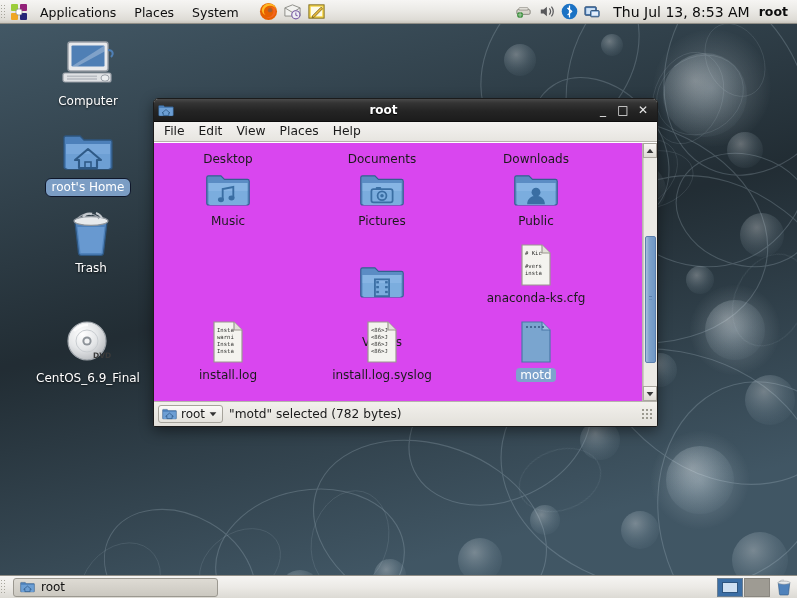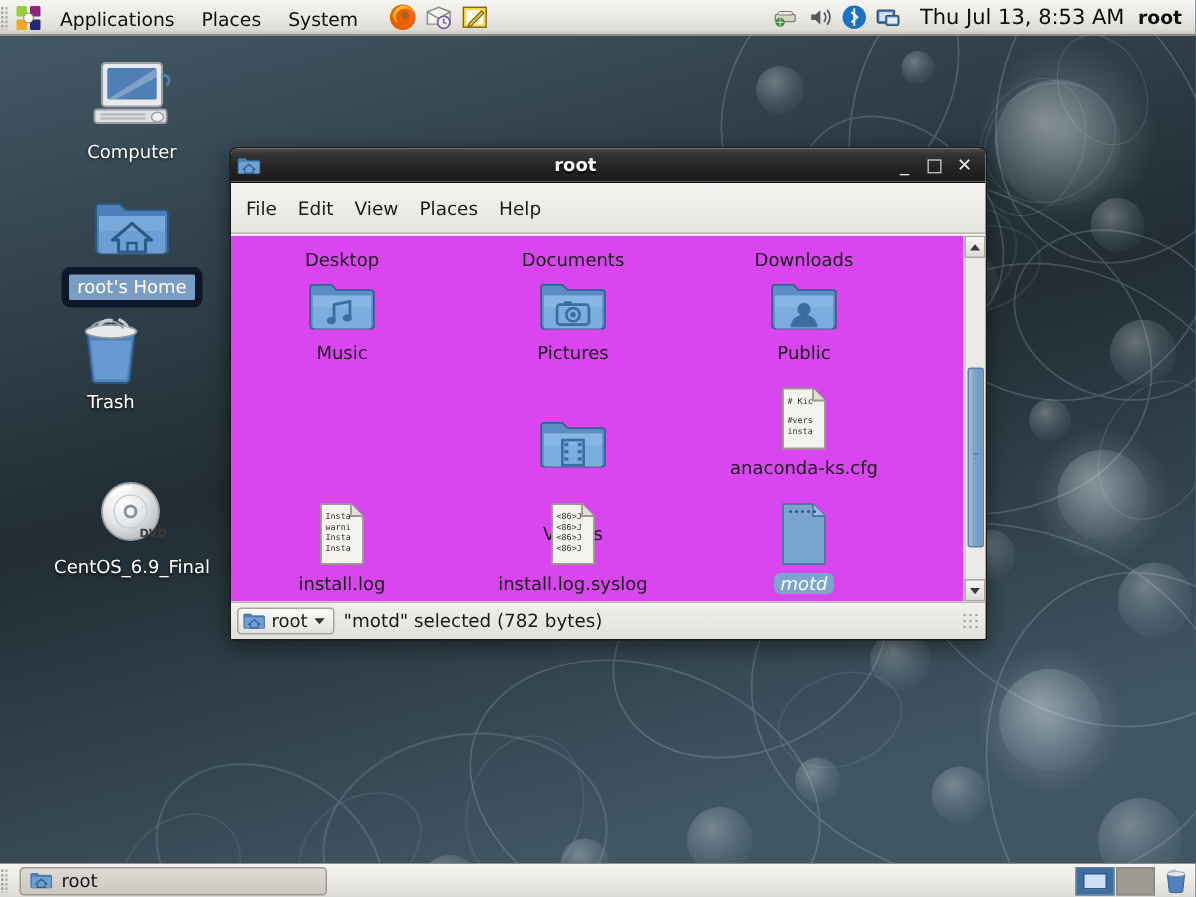--- a/index.html
+++ b/index.html
@@ -48,21 +48,21 @@
   }
   .desk-icon .glyph { height: 50px; display: flex; align-items: flex-end; justify-content: center; }
   .desk-icon .lbl {
     margin-top: 3px; font-size: 12px; color: #ffffff; line-height: 15px;
     padding: 1px 6px; border-radius: 6px;
     text-shadow: 0 1px 2px rgba(0,0,0,.75);
     white-space: nowrap;
   }
   .desk-icon.selected .lbl {
     background: #7b9dc4; text-shadow: none; color: #fff;
-    border: 5px solid #0f172a;
+    border: 1px solid #0f172a;
   }
 
   
   #filewin {
     position: absolute; left: 153px; top: 98px; width: 505px; height: 329px;
     z-index: 30;
     border: 1px solid #1b1b1b;
     border-radius: 5px 5px 2px 2px;
     box-shadow: 0 4px 14px rgba(0,0,0,.45);
     background: #d9d7d1;
@@ -77,42 +77,42 @@
   }
   #title-text {
     flex: 1; text-align: center; color: #ffffff; font-size: 12px;
     font-weight: bold; text-shadow: 0 1px 1px #000;
   }
   .winbtn {
     width: 20px; height: 18px; display: flex; align-items: center; justify-content: center;
     color: #e8e8e8; font-size: 12px; line-height: 1;
   }
   #menubar {
-    height: 34px; flex: none; display: flex; align-items: center;
+    height: 20px; flex: none; display: flex; 
     background: linear-gradient(to bottom, #f4f3f1, #e7e5e0);
     border-bottom: 1px solid #b6b3ac; padding-left: 3px;
   }
   .menu-item { padding: 2px 7px; font-size: 12.3px; color: #1a1a1a; border-radius: 2px; }
   #viewarea {
     flex: 1; display: flex; background: #ffffff; position: relative; overflow: hidden;
     border-top: 1px solid #ffffff;
   }
   #icongrid {
     flex: 1; position: relative; overflow: hidden; background: #d946ef;
   }
   .fitem {
     position: absolute; width: 136px; text-align: center;
     display: flex; flex-direction: column; align-items: center;
   }
   .fitem .fglyph { height: 50px; display: flex; align-items: flex-end; justify-content: center; }
   .fitem .flbl {
     margin-top: 3px; font-size: 12px; color: #1b1b1b; line-height: 14px;
     padding: 0 4px; border-radius: 4px; white-space: nowrap;
   }
-  .fitem.selected .flbl { background: #7ea3cc; color: #ffffff; font-style: italic; }
+  .fitem.selected .flbl { background: #7ea3cc; color: #ffffff; }
   .fitem.clipped .flbl { color: #1b1b1b; }
 
   
   #vscroll {
     width: 15px; flex: none; background: #f1efeb;
     border-left: 1px solid #b9b6ae;
     display: flex; flex-direction: column; position: relative;
   }
   .sb-btn {
     height: 15px; flex: none;
@@ -351,21 +351,21 @@
       <path d="M2 9a2 2 0 0 1 2-2h14l4 4h26a2 2 0 0 1 2 2v25a2 2 0 0 1-2 2H4a2 2 0 0 1-2-2z" fill="#4d80ba" stroke="#2e567f" stroke-width="1.3"></path>
       <path d="M4 15h44v23a2 2 0 0 1-2 2H6a2 2 0 0 1-2-2z" fill="#6d9fd4"></path>
       <path d="M4 15h44v10H4z" fill="#7fadde" opacity=".7"></path>
       <path d="M26 20 13 31h4v8h18v-8h4z" fill="none" stroke="#2f5a87" stroke-width="2.1" stroke-linejoin="round"></path>
       <rect x="23" y="33" width="6" height="6" fill="none" stroke="#2f5a87" stroke-width="1.6"></rect>
     </svg>
   </span>
   <span class="lbl">root's Home</span>
 </div>
 
-<div class="desk-icon" style="left:19px; top:207px;">
+<div class="desk-icon" style="left:36px; top:207px;">
   <span class="glyph">
     <svg width="50" height="48" viewBox="0 0 50 48">
       <path d="M9 13h32l-3.5 31a2.6 2.6 0 0 1-2.6 2.3H15.1a2.6 2.6 0 0 1-2.6-2.3z" fill="#4f82bb" stroke="#2e567f" stroke-width="1.3"></path>
       <path d="M11.5 18h27l-3 26H14.5z" fill="#6c9ed3" opacity=".85"></path>
       <ellipse cx="25" cy="12" rx="17" ry="4.4" fill="#e7eaec" stroke="#8d949b" stroke-width="1.2"></ellipse>
       <path d="M11 10c3-4 9-6 14-5 4 .8 7 3 8 5" fill="none" stroke="#9aa0a8" stroke-width="1.2"></path>
       <path d="M17 8c2-3 6-4 9-3" fill="none" stroke="#c3c8cd" stroke-width="2.4"></path>
       <path d="M30 4c3 1 5 3 6 5" fill="none" stroke="#c3c8cd" stroke-width="2"></path>
     </svg>
   </span>

